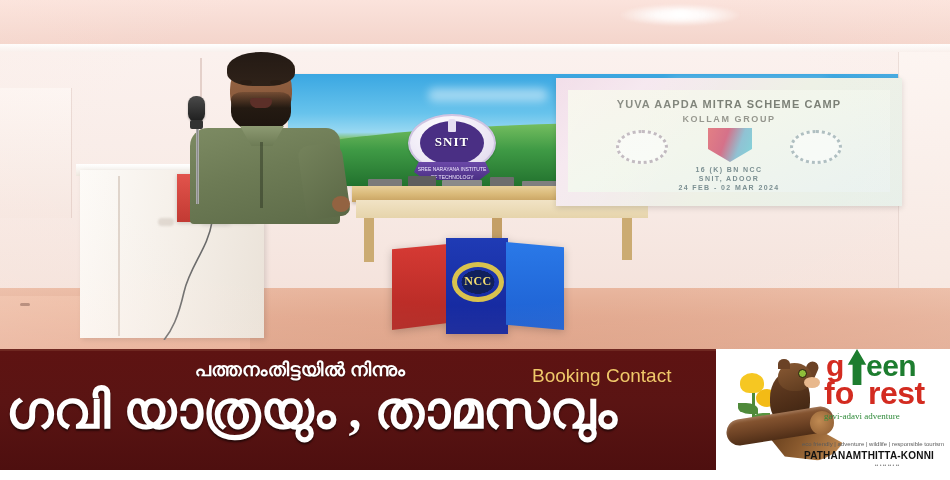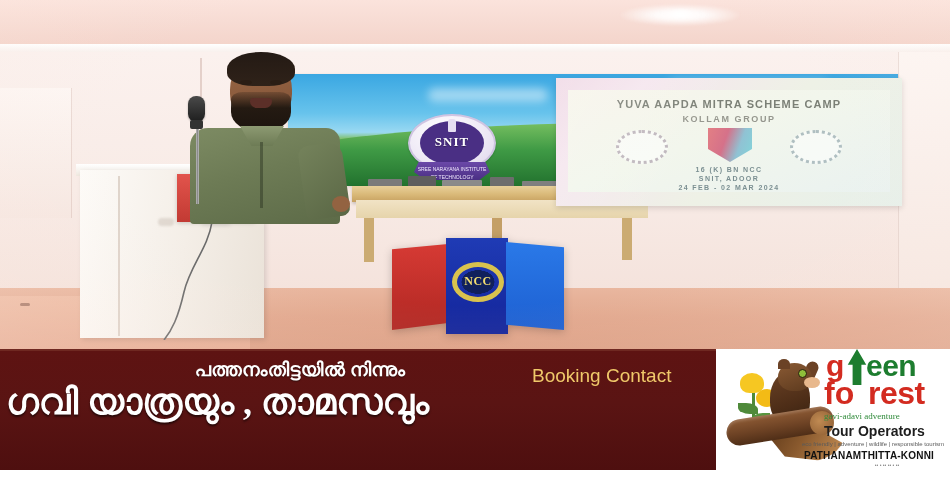--- a/index.html
+++ b/index.html
@@ -217,21 +217,21 @@
   .banner-maroon { position:absolute; left:0; top:0; width:716px; height:121px;
                    background:linear-gradient(180deg,#5e1312 0%,#5a1413 45%,#4e0f0f 100%); }
   .banner-hair { position:absolute; left:0; top:0; width:716px; height:2px;
                  background:#7d3a2e; opacity:.55; }
 
   .ml-small { position:absolute; left:110px; top:10px; width:380px; text-align:center;
               color:#ffffff; font-size:19px; font-weight:bold;
               font-family:"Liberation Serif", serif; letter-spacing:.2px;
               text-shadow:0 1px 1px rgba(0,0,0,.5); white-space:nowrap; }
   .ml-big { position:absolute; left:0; top:32px; width:656px; text-align:left;
-            padding-left:6px; color:#ffffff; font-size:36px; font-weight:bold;
+            padding-left:6px; color:#ffffff; font-size:52px; font-weight:bold;
             font-family:"Liberation Serif", serif;
             text-shadow:0 2px 2px rgba(0,0,0,.55); white-space:nowrap; }
   .ml-sub { position:absolute; left:10px; top:86px; width:580px; text-align:left;
             color:#f5df1e; font-size:24px; font-weight:bold;
             font-family:"Liberation Sans", sans-serif; letter-spacing:.3px;
             text-shadow:0 1px 2px rgba(0,0,0,.5); white-space:nowrap; }
 
   .booking-label { position:absolute; left:532px; top:16px; width:170px; text-align:left;
                    color:#f0c96a; font-size:19px; font-weight:normal;
                    font-family:"Liberation Sans", sans-serif; white-space:nowrap; }
@@ -454,21 +454,20 @@
         <div class="msc-log-end"></div>
       </div>
 
       <div class="brand">
         <div class="brand-g">g</div>
         <div class="brand-tree"></div>
         <div class="brand-reen">een</div>
         <div class="brand-fo">fo</div>
         <div class="brand-rest">rest</div>
         <div class="brand-eco">gavi-adavi  adventure</div>
-        <div class="brand-tour">Tour Operators</div>
         <div class="brand-tag">eco friendly | adventure | wildlife | responsible tourism</div>
         <div class="brand-place">PATHANAMTHITTA-KONNI</div>
         <div class="brand-phones">•• • •• ••        •   ••</div>
       </div>
     </div>
   </div>
 
   <div class="banner-footstrip"></div>
 </div>
 

